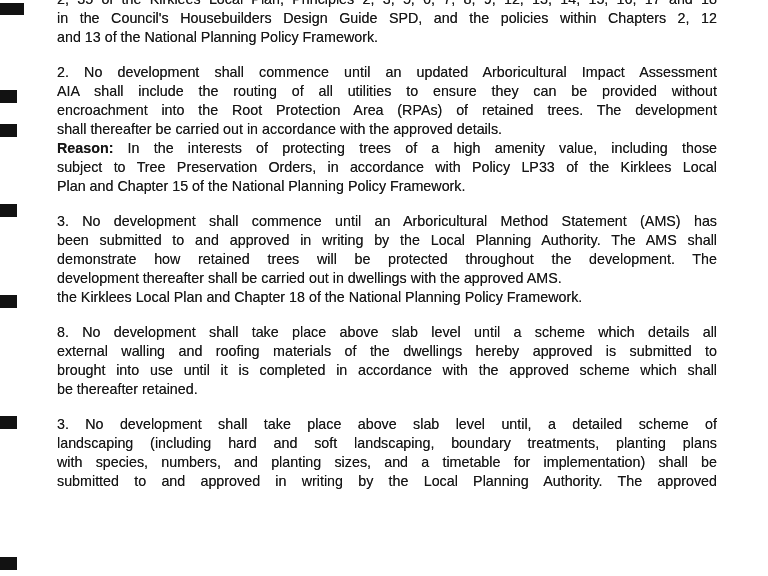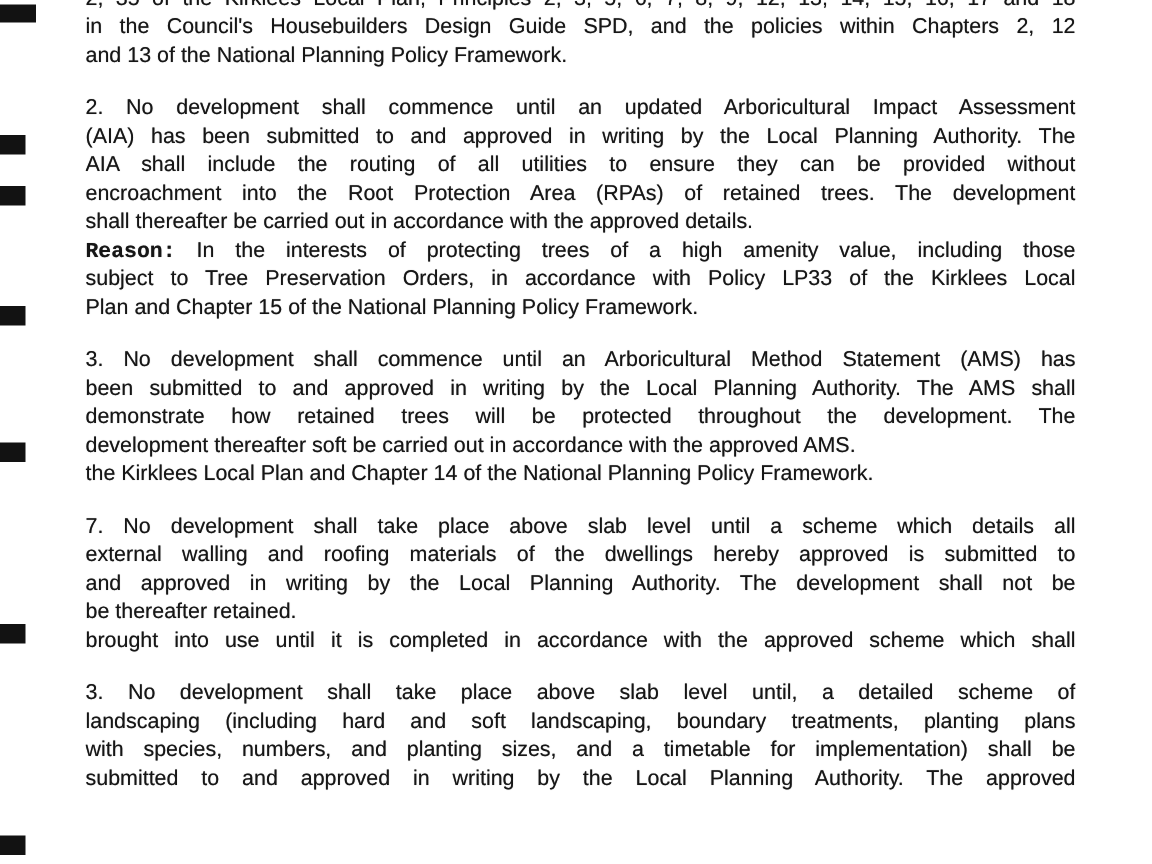--- a/index.html
+++ b/index.html
@@ -14,21 +14,21 @@
     text-shadow:0 0 .5px rgba(0,0,0,.6);
   }
   .block{margin:0;}
   .block.gap{margin-top:16px;}
   .tline{
     text-align:justify;
     text-align-last:justify;
     height:19px;overflow:hidden;white-space:normal;
   }
   .tline.tlast{text-align-last:left;}
-  .tline b{font-weight:bold;font-family:Liberation Mono, monospace;}
+  .tline b{font-weight:bold;}
   .edge-mark{position:absolute;left:0;background:#121212;}
   #mark-1{top:3px;width:24px;height:12px;}
   #mark-2{top:90px;width:17px;height:13px;}
   #mark-3{top:124px;width:17px;height:13px;}
   #mark-4{top:204px;width:17px;height:13px;}
   #mark-5{top:295px;width:17px;height:13px;}
   #mark-6{top:416px;width:17px;height:13px;}
   #mark-7{top:557px;width:17px;height:13px;}
 </style>
 </head>
@@ -45,47 +45,45 @@
 <div class="doc">
 
   <div class="block">
       <div class="tline">2, 35 of the Kirklees Local Plan, Principles 2, 3, 5, 6, 7, 8, 9, 12, 13, 14, 15, 16, 17 and 18</div>
       <div class="tline">in the Council's Housebuilders Design Guide SPD, and the policies within Chapters 2, 12</div>
       <div class="tline tlast">and 13 of the National Planning Policy Framework.</div>
     </div>
 
   <div class="block gap">
       <div class="tline">2. No development shall commence until an updated Arboricultural Impact Assessment</div>
-      <div class="tline">(AIA) has been submitted to and approved in writing by the Local Planning Authority. The</div>
       <div class="tline">AIA shall include the routing of all utilities to ensure they can be provided without</div>
       <div class="tline">encroachment into the Root Protection Area (RPAs) of retained trees. The development</div>
       <div class="tline tlast">shall thereafter be carried out in accordance with the approved details.</div>
     </div>
   <div class="block">
       <div class="tline"><b>Reason:</b> In the interests of protecting trees of a high amenity value, including those</div>
       <div class="tline">subject to Tree Preservation Orders, in accordance with Policy LP33 of the Kirklees Local</div>
       <div class="tline tlast">Plan and Chapter 15 of the National Planning Policy Framework.</div>
     </div>
 
   <div class="block gap">
       <div class="tline">3. No development shall commence until an Arboricultural Method Statement (AMS) has</div>
       <div class="tline">been submitted to and approved in writing by the Local Planning Authority. The AMS shall</div>
       <div class="tline">demonstrate how retained trees will be protected throughout the development. The</div>
-      <div class="tline tlast">development thereafter soft be carried out in accordance with the approved AMS.</div>
+      <div class="tline tlast">development thereafter shall be carried out in dwellings with the approved AMS.</div>
     </div>
   <div class="block">
-      <div class="tline tlast">the Kirklees Local Plan and Chapter 14 of the National Planning Policy Framework.</div>
+      <div class="tline tlast">the Kirklees Local Plan and Chapter 18 of the National Planning Policy Framework.</div>
     </div>
 
   <div class="block gap">
-      <div class="tline">7. No development shall take place above slab level until a scheme which details all</div>
+      <div class="tline">8. No development shall take place above slab level until a scheme which details all</div>
       <div class="tline">external walling and roofing materials of the dwellings hereby approved is submitted to</div>
-      <div class="tline">and approved in writing by the Local Planning Authority. The development shall not be</div>
+      <div class="tline">brought into use until it is completed in accordance with the approved scheme which shall</div>
       <div class="tline tlast">be thereafter retained.</div>
-      <div class="tline">brought into use until it is completed in accordance with the approved scheme which shall</div>
     </div>
   <div class="block">
     </div>
 
   <div class="block gap">
       <div class="tline">3. No development shall take place above slab level until, a detailed scheme of</div>
       <div class="tline">landscaping (including hard and soft landscaping, boundary treatments, planting plans</div>
       <div class="tline">with species, numbers, and planting sizes, and a timetable for implementation) shall be</div>
       <div class="tline">submitted to and approved in writing by the Local Planning Authority. The approved</div>
     </div>

